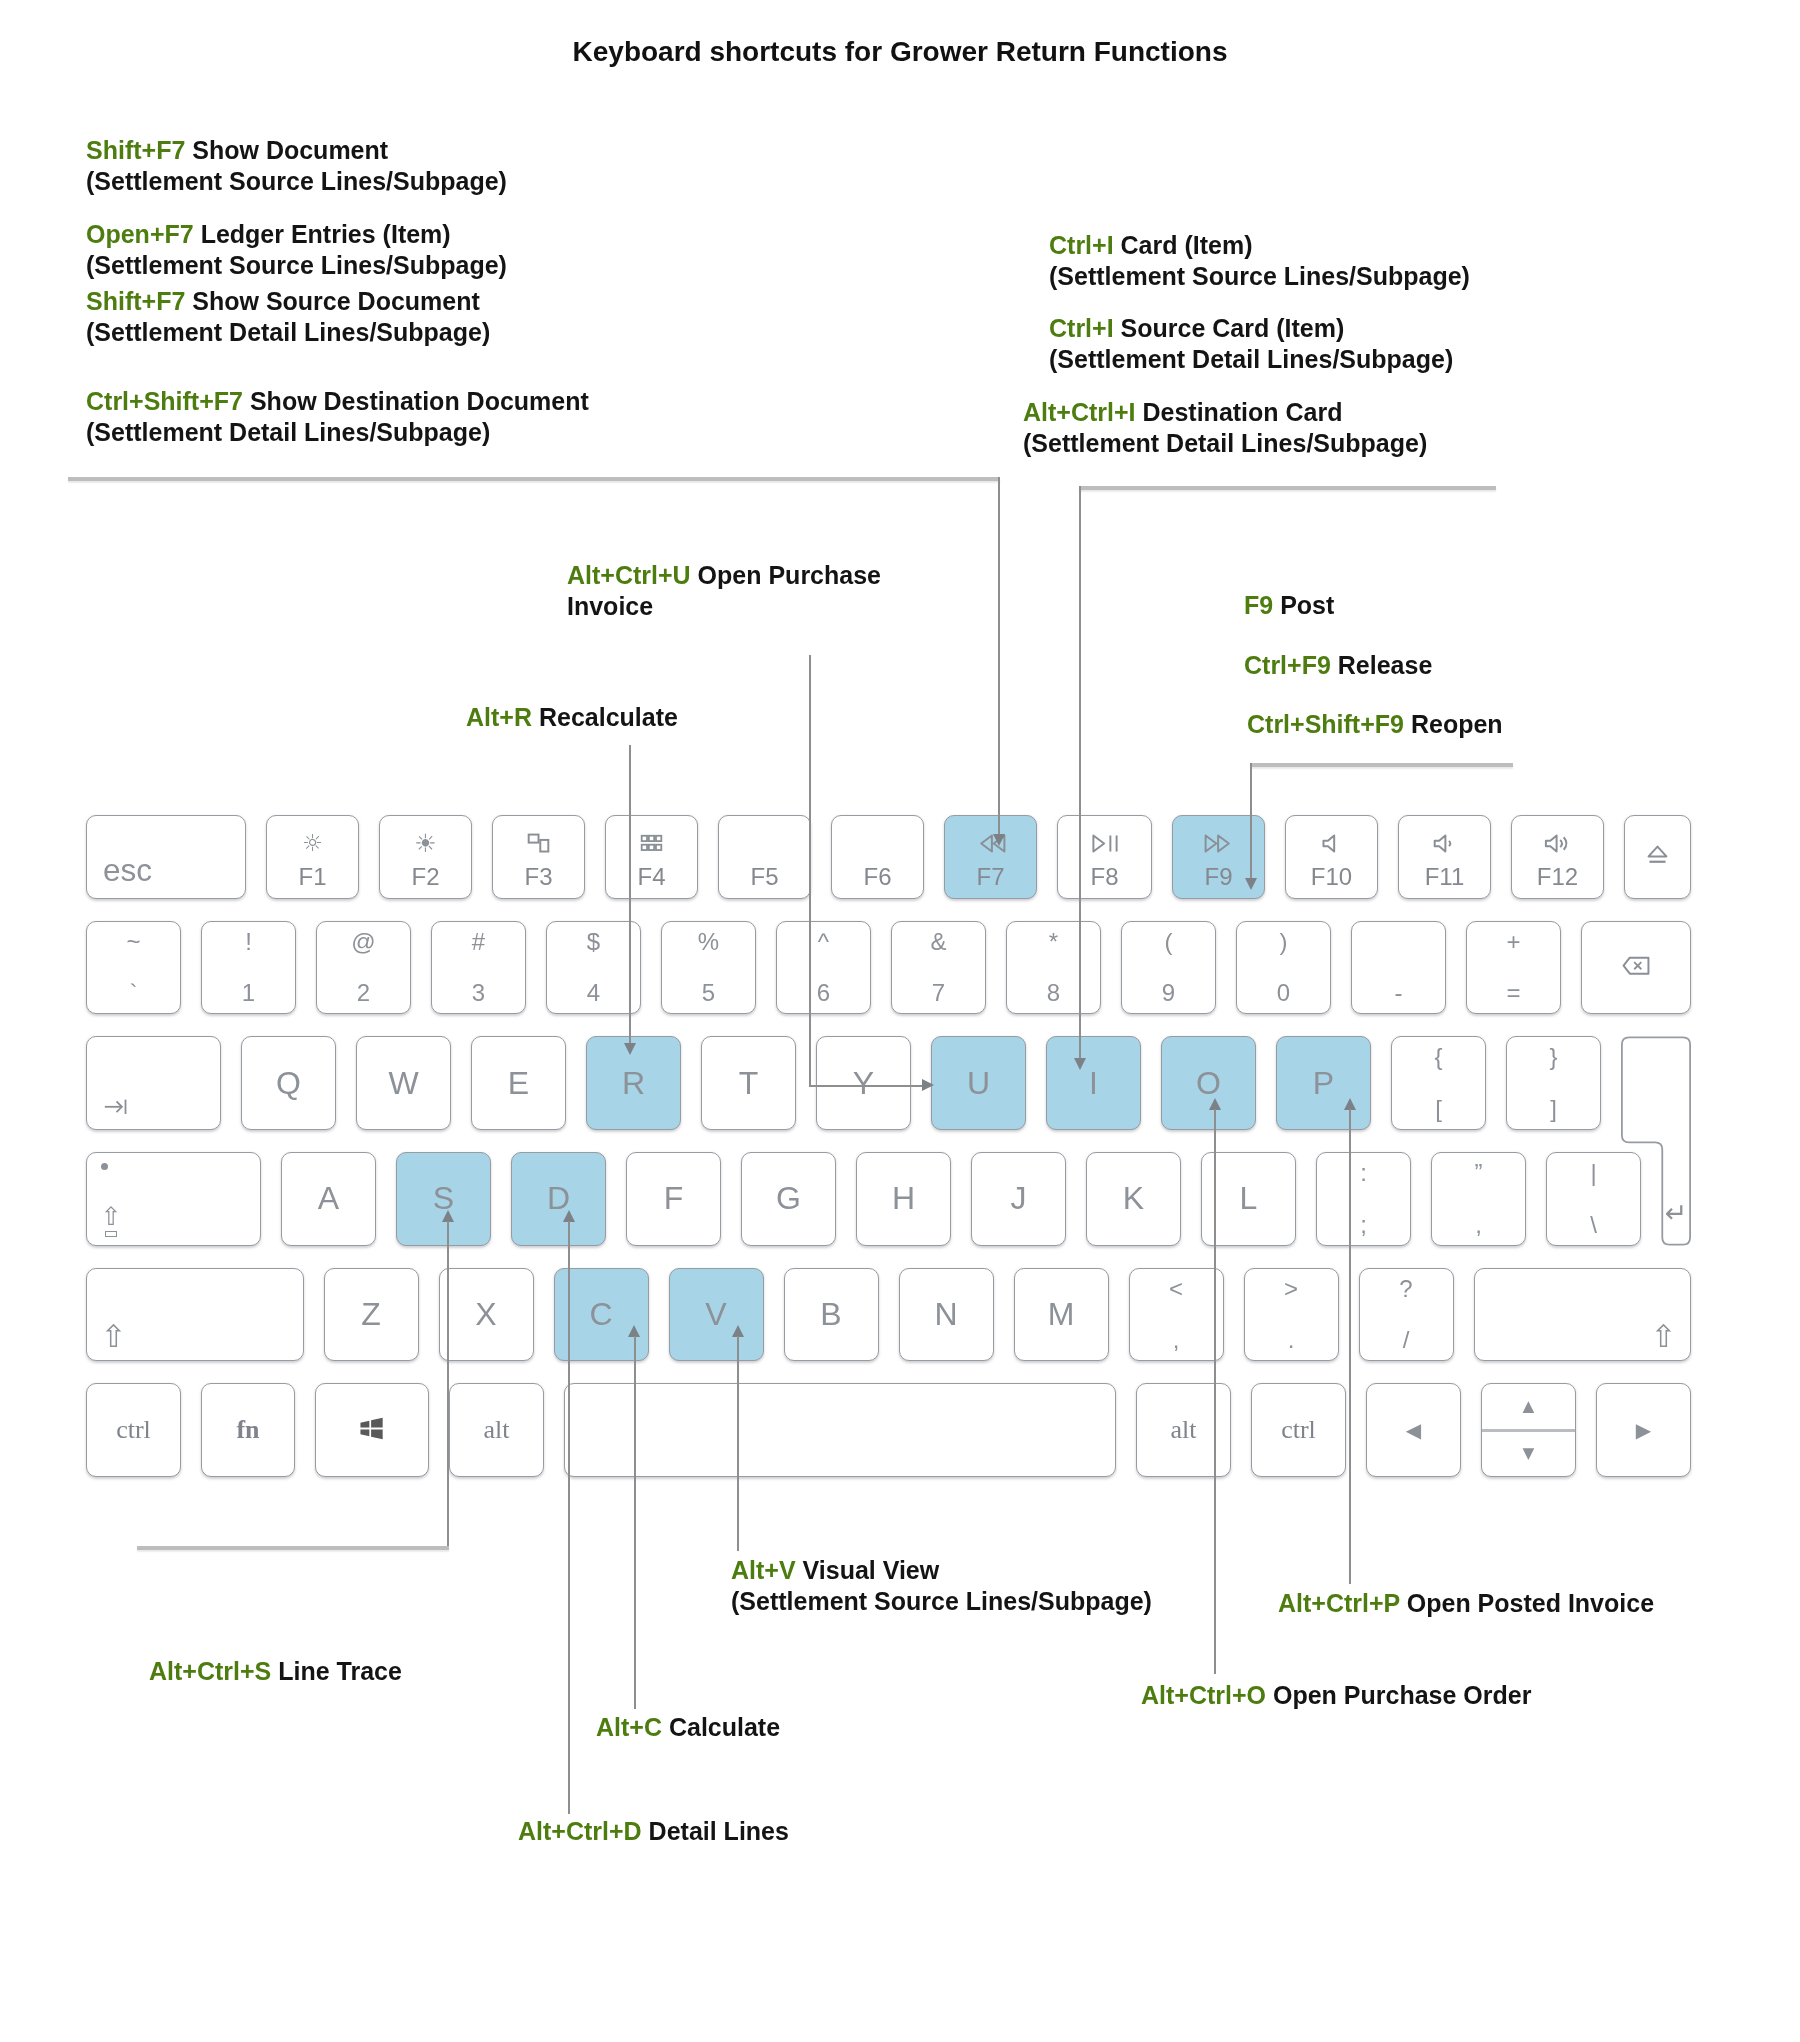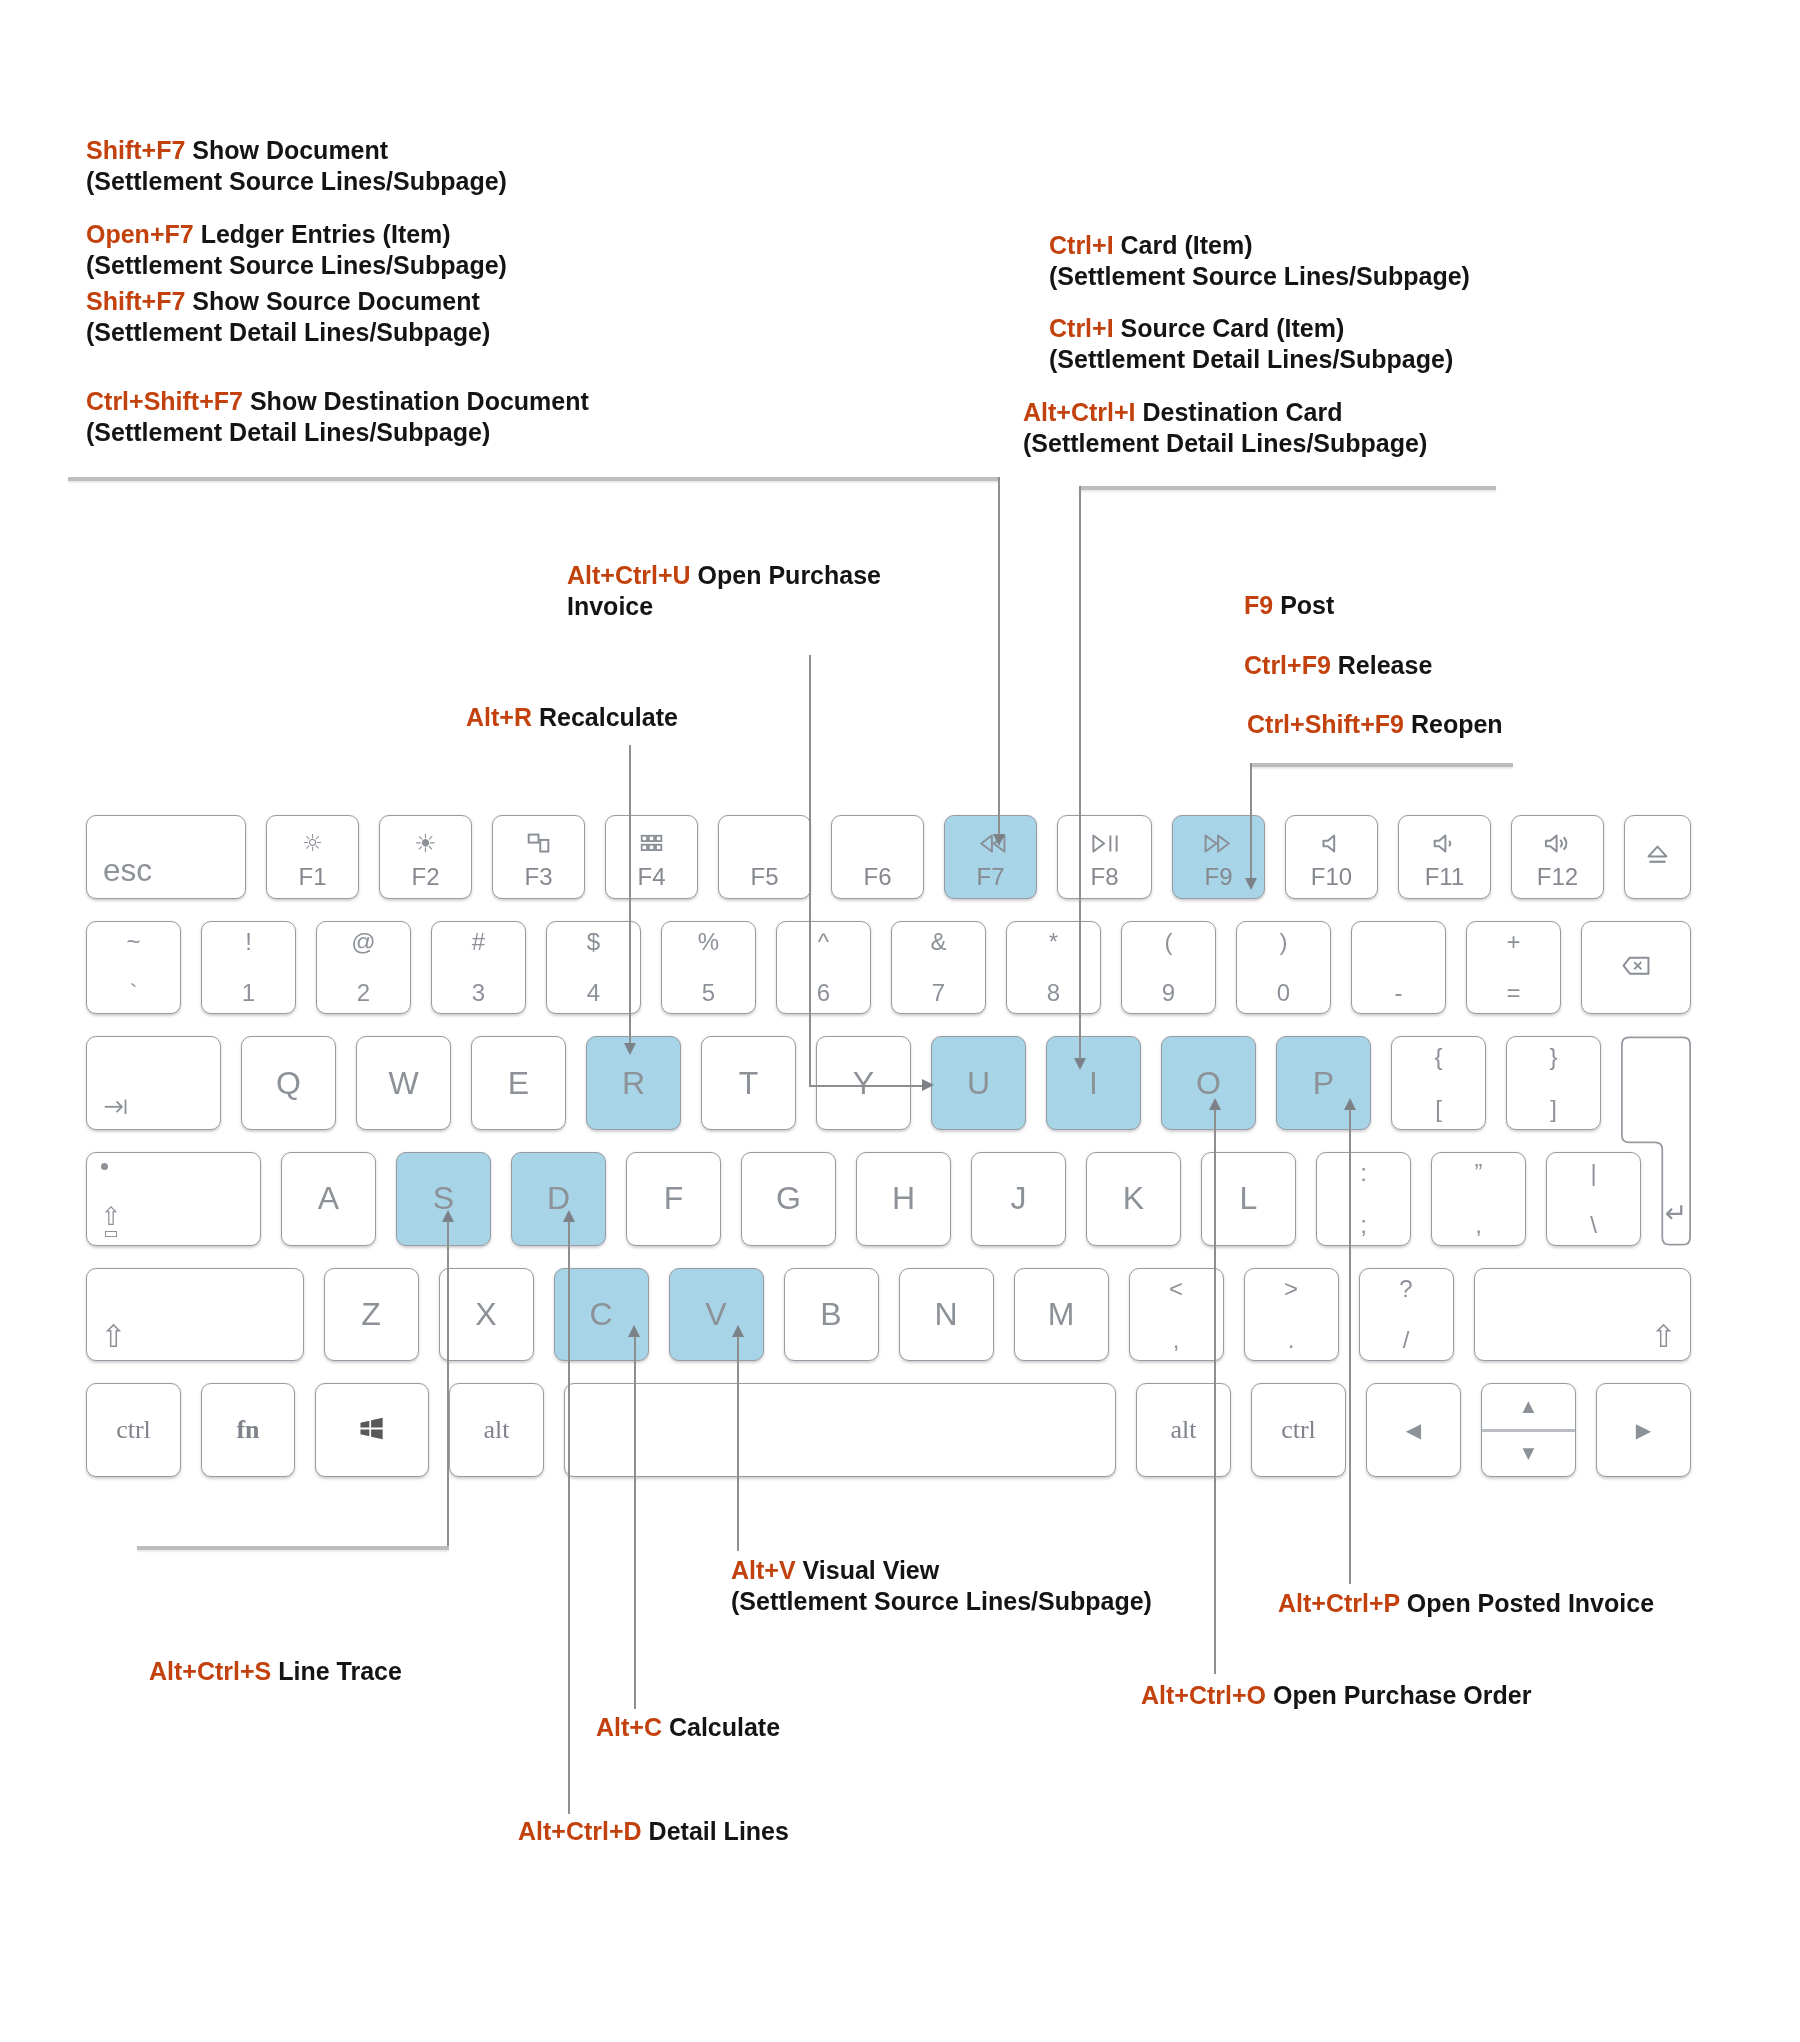--- a/index.html
+++ b/index.html
@@ -4,21 +4,21 @@
 <style>
   html,body{margin:0;padding:0;background:#fff;}
   #stage{position:relative;width:1800px;height:2042px;background:#fff;overflow:hidden;
          font-family:"Liberation Sans",sans-serif;}
   .title{position:absolute;top:36px;left:0;width:100%;text-align:center;
          font-size:28px;font-weight:bold;color:#111;}
   
   .anno{position:absolute;font-size:25px;font-weight:bold;color:#141414;
         line-height:31px;white-space:nowrap;}
   .anno.wrap{white-space:normal;}
-  .anno .sc{color:#c2410c;}
+  .anno .sc{color:#4d7c0f;}
   
   .kb{position:absolute;left:86px;top:815px;width:1605px;height:662px;
       display:flex;flex-direction:column;gap:22px;}
   .krow{display:flex;gap:20px;height:95px;}
   .krow.frow{height:85px;}
   .key{position:relative;background:#fff;border:1.8px solid #979ba2;border-radius:10px;
        box-shadow:0 1.8px 2.7px rgba(125,130,138,.38);box-sizing:border-box;
        display:flex;align-items:center;justify-content:center;
        color:#8d9198;flex:0 0 auto;}
   .key.hl{background:#a7d5e7;}
@@ -50,20 +50,21 @@
   .bar{position:absolute;height:3.6px;background:#bdbdbd;box-shadow:0 1.8px 1.8px rgba(0,0,0,.10);}
   .ah{position:absolute;width:0;height:0;}
   .ad{border-left:6.3px solid transparent;border-right:6.3px solid transparent;border-top:12.6px solid #7b8187;}
   .au{border-left:6.3px solid transparent;border-right:6.3px solid transparent;border-bottom:12.6px solid #7b8187;}
   .arw{border-top:6.3px solid transparent;border-bottom:6.3px solid transparent;border-left:12.6px solid #7b8187;}
 </style>
 </head>
 <body>
 
 <div id="stage">
+  <div class="title">Keyboard shortcuts for Grower Return Functions</div>
   <div id="annos">
       <div class="anno" style="left: 86px; top: 135px;"><span class="sc">Shift+F7</span> <span>Show Document</span><div>(Settlement Source Lines/Subpage)</div></div>
       <div class="anno" style="left: 86px; top: 219px;"><span class="sc">Open+F7</span> <span>Ledger Entries (Item)</span><div>(Settlement Source Lines/Subpage)</div></div>
       <div class="anno" style="left: 86px; top: 286px;"><span class="sc">Shift+F7</span> <span>Show Source Document</span><div>(Settlement Detail Lines/Subpage)</div></div>
       <div class="anno" style="left: 86px; top: 386px;"><span class="sc">Ctrl+Shift+F7</span> <span>Show Destination Document</span><div>(Settlement Detail Lines/Subpage)</div></div>
       <div class="anno" style="left: 1049px; top: 230px;"><span class="sc">Ctrl+I</span> <span>Card (Item)</span><div>(Settlement Source Lines/Subpage)</div></div>
       <div class="anno" style="left: 1049px; top: 313px;"><span class="sc">Ctrl+I</span> <span>Source Card (Item)</span><div>(Settlement Detail Lines/Subpage)</div></div>
       <div class="anno" style="left: 1023px; top: 397px;"><span class="sc">Alt+Ctrl+I</span> <span>Destination Card</span><div>(Settlement Detail Lines/Subpage)</div></div>
       <div class="anno wrap" style="left: 567px; top: 560px; max-width: 396px;"><span class="sc">Alt+Ctrl+U</span> <span>Open Purchase Invoice</span></div>
       <div class="anno" style="left: 1244px; top: 590px;"><span class="sc">F9</span> <span>Post</span></div>

